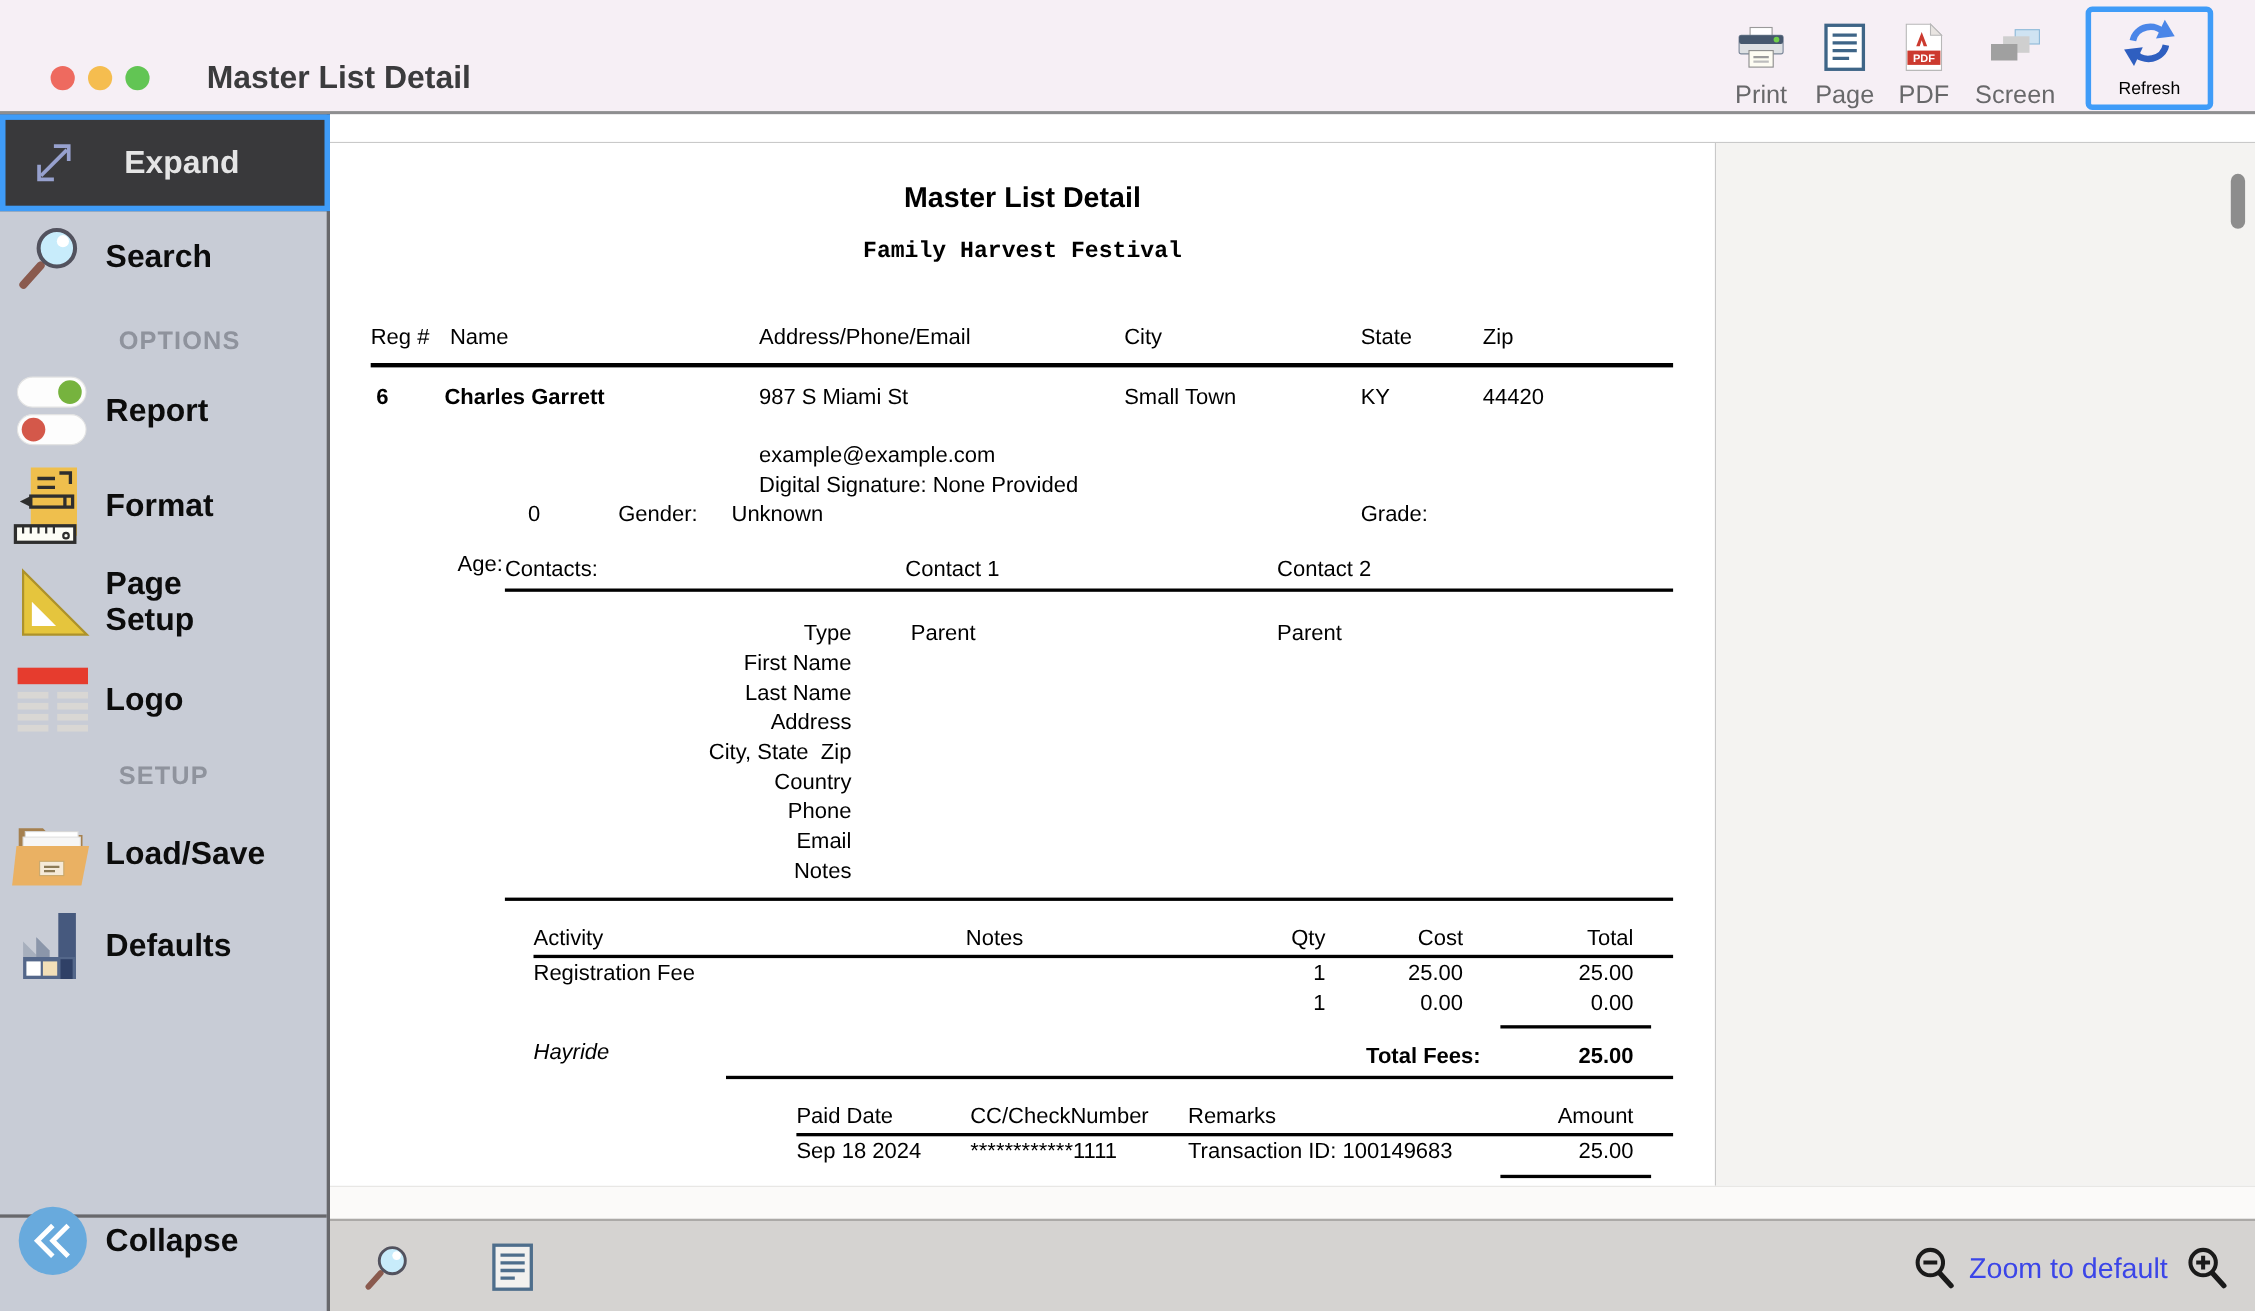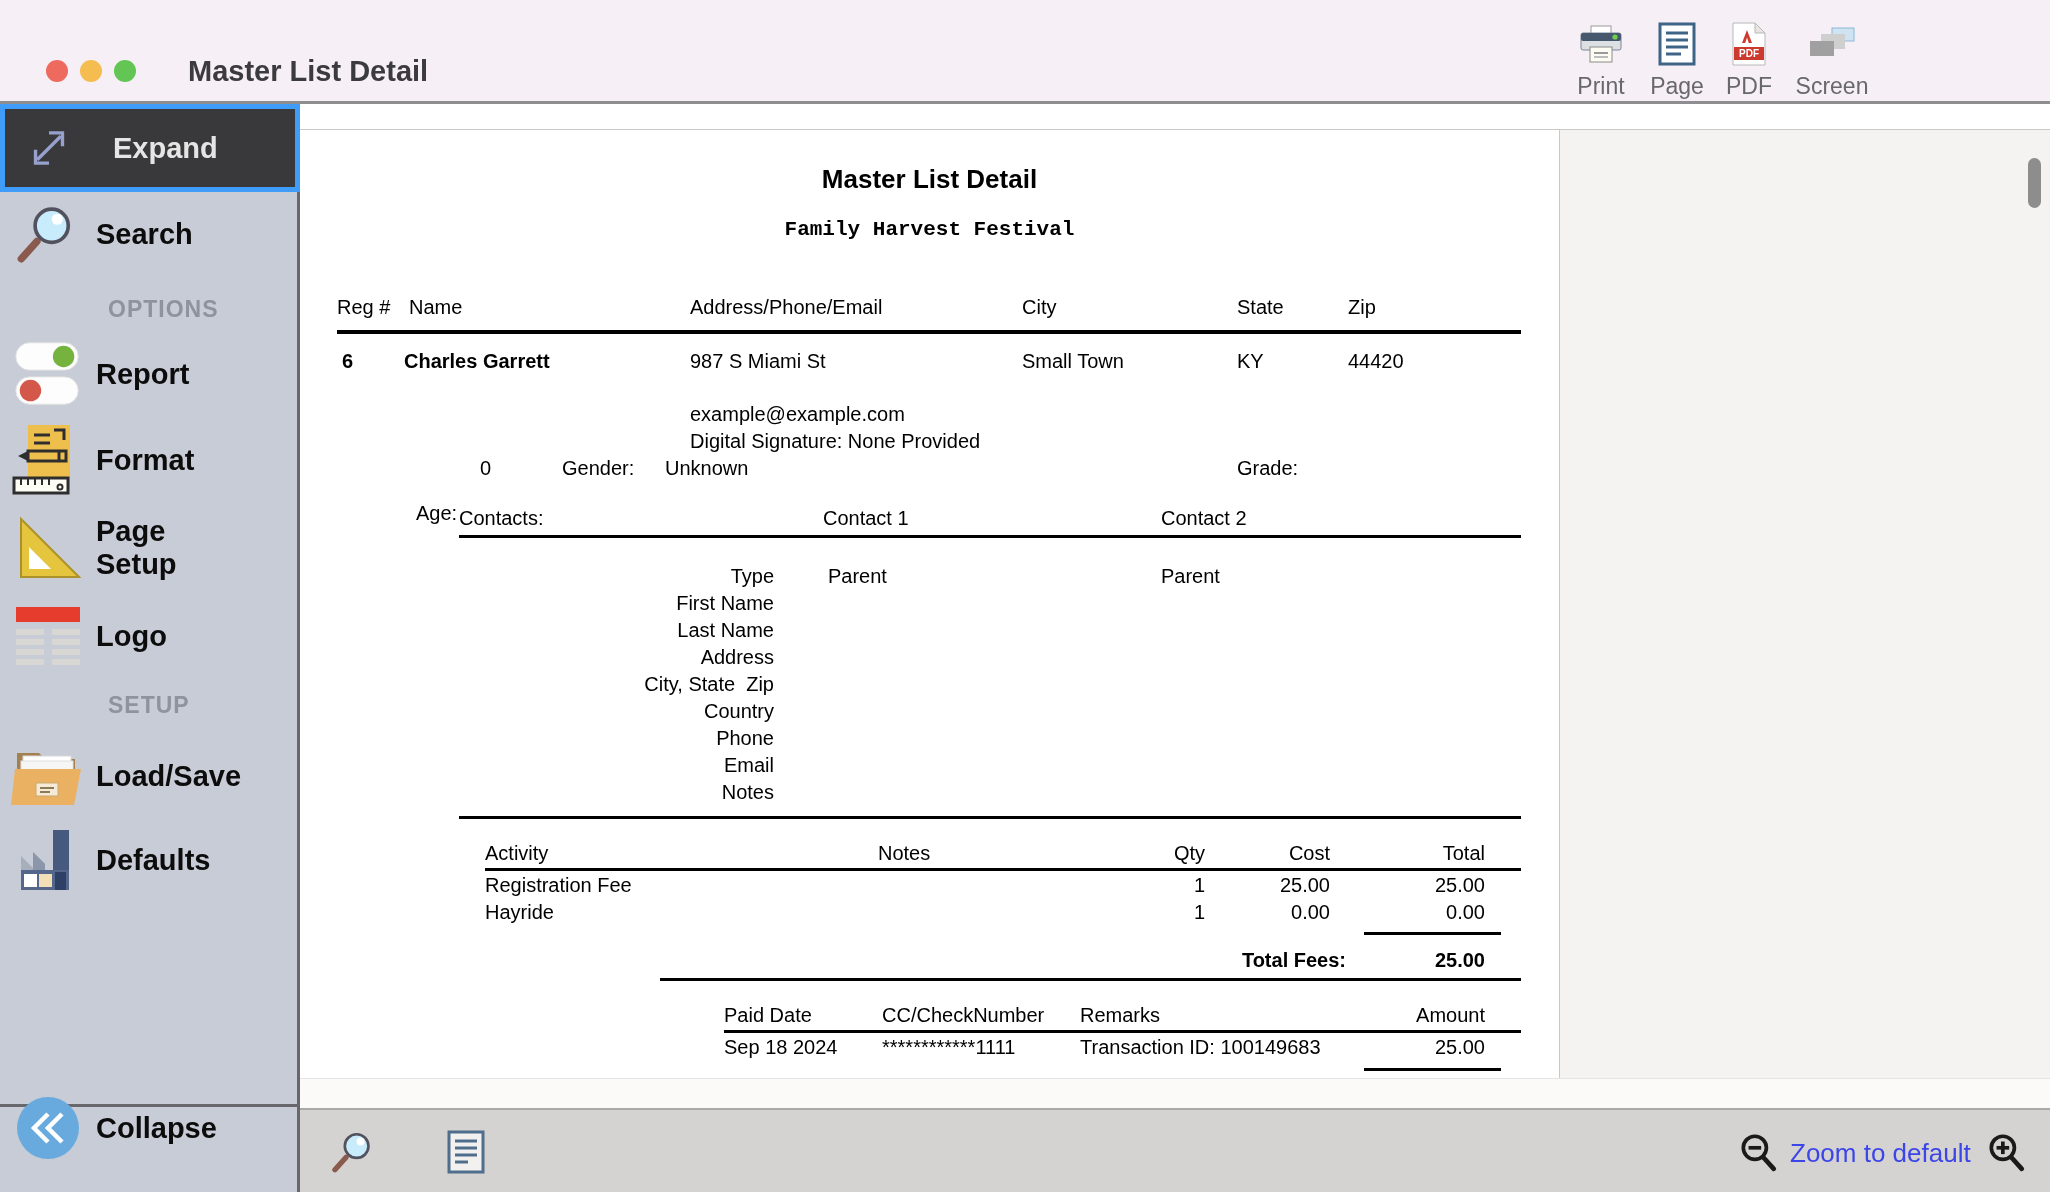--- a/index.html
+++ b/index.html
@@ -108,20 +108,31 @@
       <span>
         <svg width="48" height="42" viewBox="0 0 48 40">
           <rect x="24" y="2" width="22" height="13" fill="#cfe3f2" stroke="#8cb8d8"></rect>
           <rect x="13" y="8" width="24" height="15" fill="#cfcfcf"></rect>
           <rect x="2" y="15" width="24" height="15" fill="#a0a0a0"></rect>
         </svg>
       </span>
       <span class="lbl">Screen</span>
     </div>
 
+    <div class="abs refresh-box">
+      <span>
+        <svg width="50" height="46" viewBox="0 0 50 46">
+          <path d="M10 21 A 16 15 0 0 1 39 15" stroke="#4b86e8" stroke-width="6" fill="none"></path>
+          <polygon points="39,2 48,17 31,19" fill="#4b86e8"></polygon>
+          <path d="M40 25 A 16 15 0 0 1 11 31" stroke="#2f5fc0" stroke-width="6" fill="none"></path>
+          <polygon points="11,44 2,29 19,27" fill="#2f5fc0"></polygon>
+        </svg>
+      </span>
+      <span class="lbl">Refresh</span>
+    </div>
   </div>
 
   <div class="abs sidebar">
 
     <div class="abs expand-btn">
       <span class="ic" style="width:88px;display:flex;justify-content:center;">
         <svg width="64" height="64" viewBox="0 0 76 76">
           <line x1="24" y1="52" x2="52" y2="24" stroke="#97a1ce" stroke-width="4"></line>
           <polyline points="38,20 54,20 54,36" fill="none" stroke="#97a1ce" stroke-width="4"></polyline>
           <polyline points="22,40 22,56 38,56" fill="none" stroke="#97a1ce" stroke-width="4"></polyline>
@@ -306,21 +317,21 @@
     <div class="abs doc ralign" style="left:755px;top:738px;width:150px;">Qty</div>
     <div class="abs doc ralign" style="left:880px;top:738px;width:150px;">Cost</div>
     <div class="abs doc ralign" style="left:1035px;top:738px;width:150px;">Total</div>
     <div class="abs rline" style="left:185px;top:764px;width:1036px;height:3px;"></div>
 
     <div class="abs doc" style="left:185px;top:770px;">Registration Fee</div>
     <div class="abs doc ralign" style="left:755px;top:770px;width:150px;">1</div>
     <div class="abs doc ralign" style="left:880px;top:770px;width:150px;">25.00</div>
     <div class="abs doc ralign" style="left:1035px;top:770px;width:150px;">25.00</div>
 
-    <div class="abs doc" style="left:185px;top:797px;">Hayride</div>
+    <div class="abs doc" style="left:185px;top:842px;font-style:italic;">Hayride</div>
     <div class="abs doc ralign" style="left:755px;top:797px;width:150px;">1</div>
     <div class="abs doc ralign" style="left:880px;top:797px;width:150px;">0.00</div>
     <div class="abs doc ralign" style="left:1035px;top:797px;width:150px;">0.00</div>
 
     <div class="abs rline" style="left:1064px;top:828px;width:137px;height:3px;"></div>
     <div class="abs doc b ralign" style="left:896px;top:845px;width:150px;">Total Fees:</div>
     <div class="abs doc b ralign" style="left:1035px;top:845px;width:150px;">25.00</div>
     <div class="abs rline" style="left:360px;top:874px;width:861px;height:3px;"></div>
 
     <div class="abs doc" style="left:424px;top:900px;">Paid Date</div>

